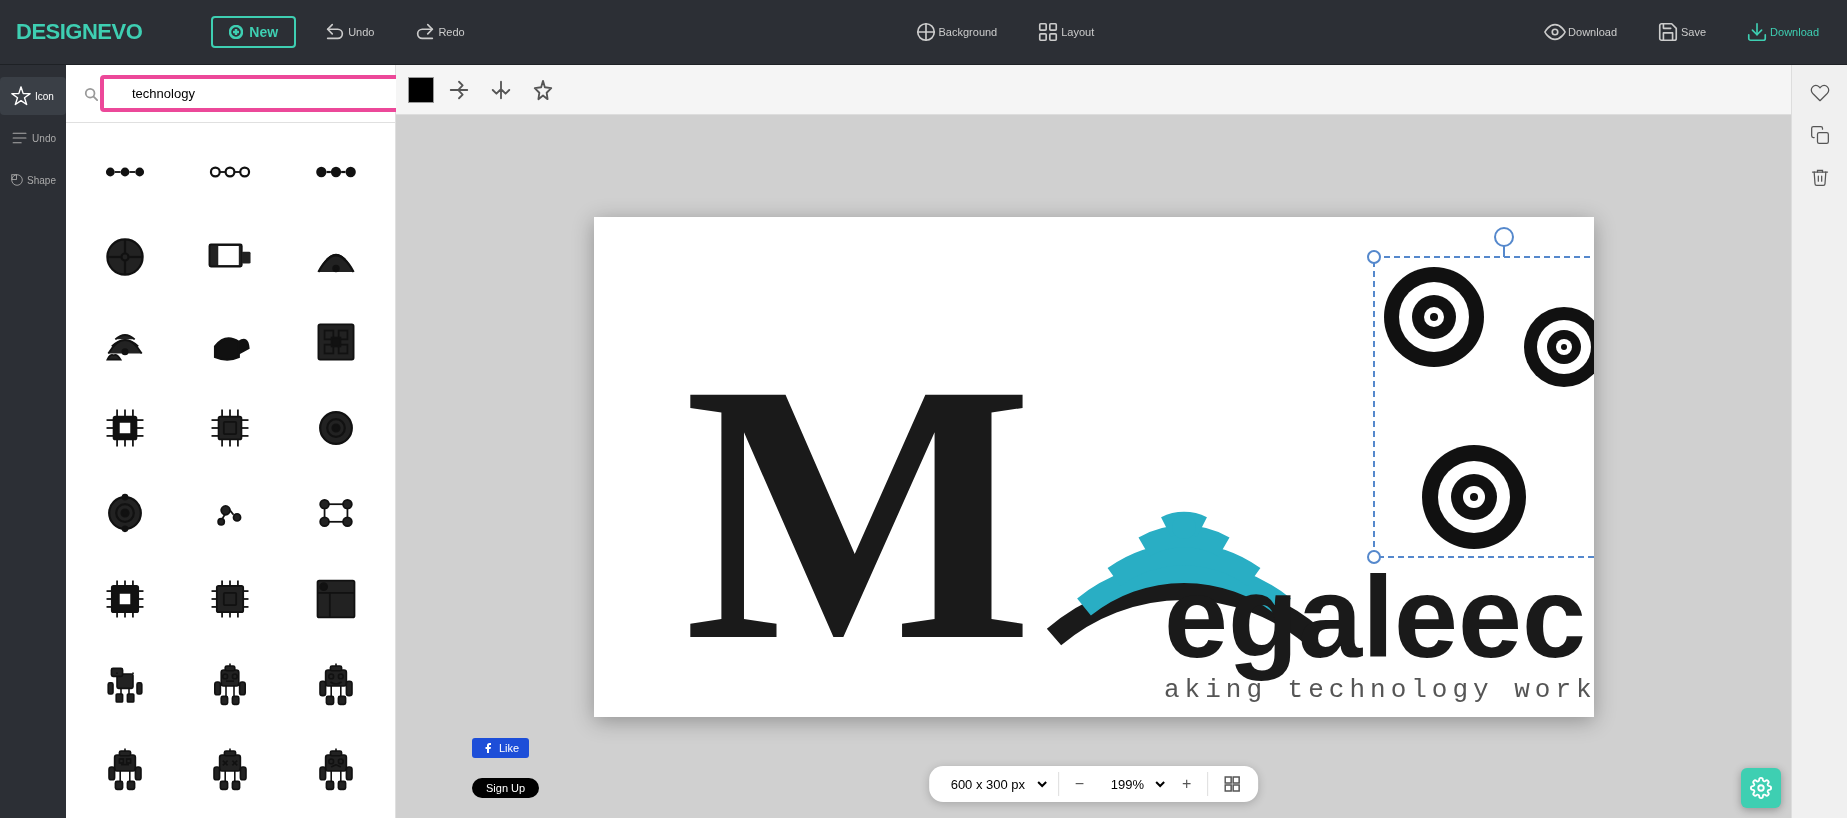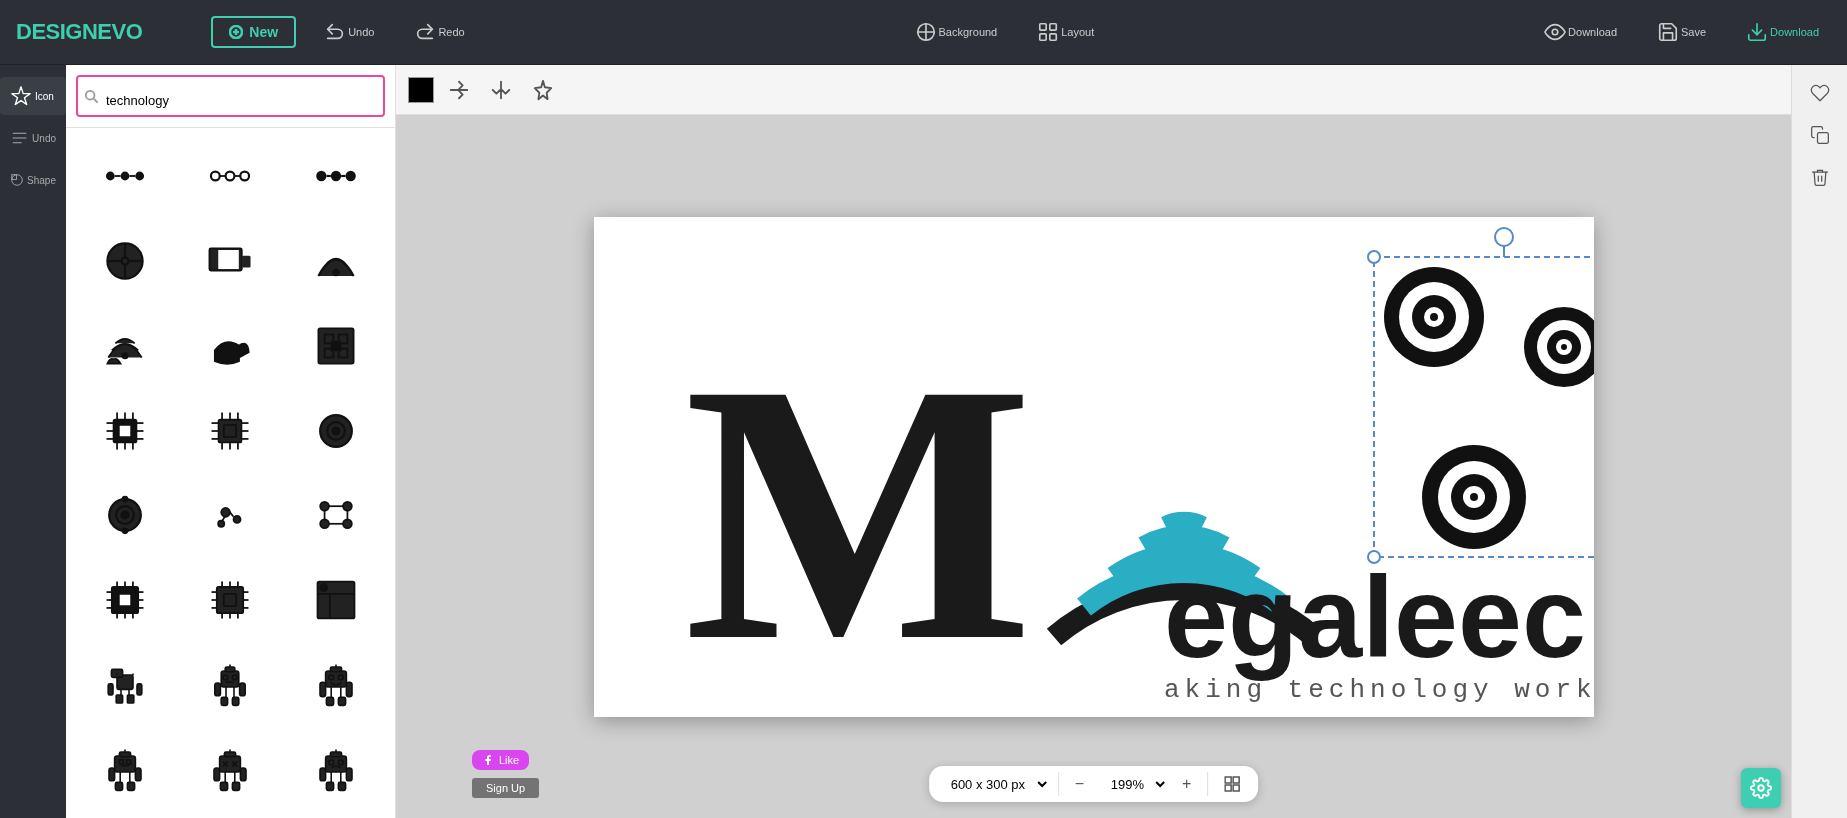--- a/index.html
+++ b/index.html
@@ -141,25 +141,26 @@
       top: 50%;
       transform: translateY(-50%);
       width: 14px;
       height: 14px;
       fill: none;
       stroke: #999;
       stroke-width: 2;
     }
     .search-input {
       width: 100%;
-      padding: 16px 10px 7px 28px;
-      border: 2px solid #ec4899;
+      padding: 7px 10px 7px 28px;
+      border: 4px solid #ec4899;
       border-radius: 4px;
       font-size: 13px;
       outline: none;
+      margin-left: 24px;
     }
     #icon-grid {
       display: grid;
       grid-template-columns: repeat(3, 1fr);
       padding: 8px;
       gap: 4px;
       overflow-y: auto;
       flex: 1;
     }
     .icon-cell {
@@ -279,41 +280,41 @@
       align-items: center;
       justify-content: center;
       cursor: pointer;
       box-shadow: 0 2px 8px rgba(0,0,0,0.3);
     }
     #settings-btn svg { width: 22px; height: 22px; fill: none; stroke: white; stroke-width: 2; }
 
     
     .fb-like {
       position: absolute;
-      bottom: 48px;
+      bottom: 60px;
       left: 76px;
-      background: #d946ef;
+      background: #1d4ed8;
       color: white;
       font-size: 11px;
       padding: 4px 10px;
-      border-radius: 8px;
+      border-radius: 3px;
       cursor: pointer;
       display: flex;
       align-items: center;
       gap: 5px;
     }
     .signup-btn {
       position: absolute;
       bottom: 20px;
       left: 76px;
-      background: #737373;
+      background: #000000;
       color: white;
       font-size: 11px;
       padding: 4px 14px;
-      border-radius: 3px;
+      border-radius: 10px;
       cursor: pointer;
     }
   </style>
 </head>
 <body>
 
 <div id="top-toolbar">
   <div class="brand">
     <span>DESIGN</span><span style="color:#3ecfb2">EVO</span>
   </div>

